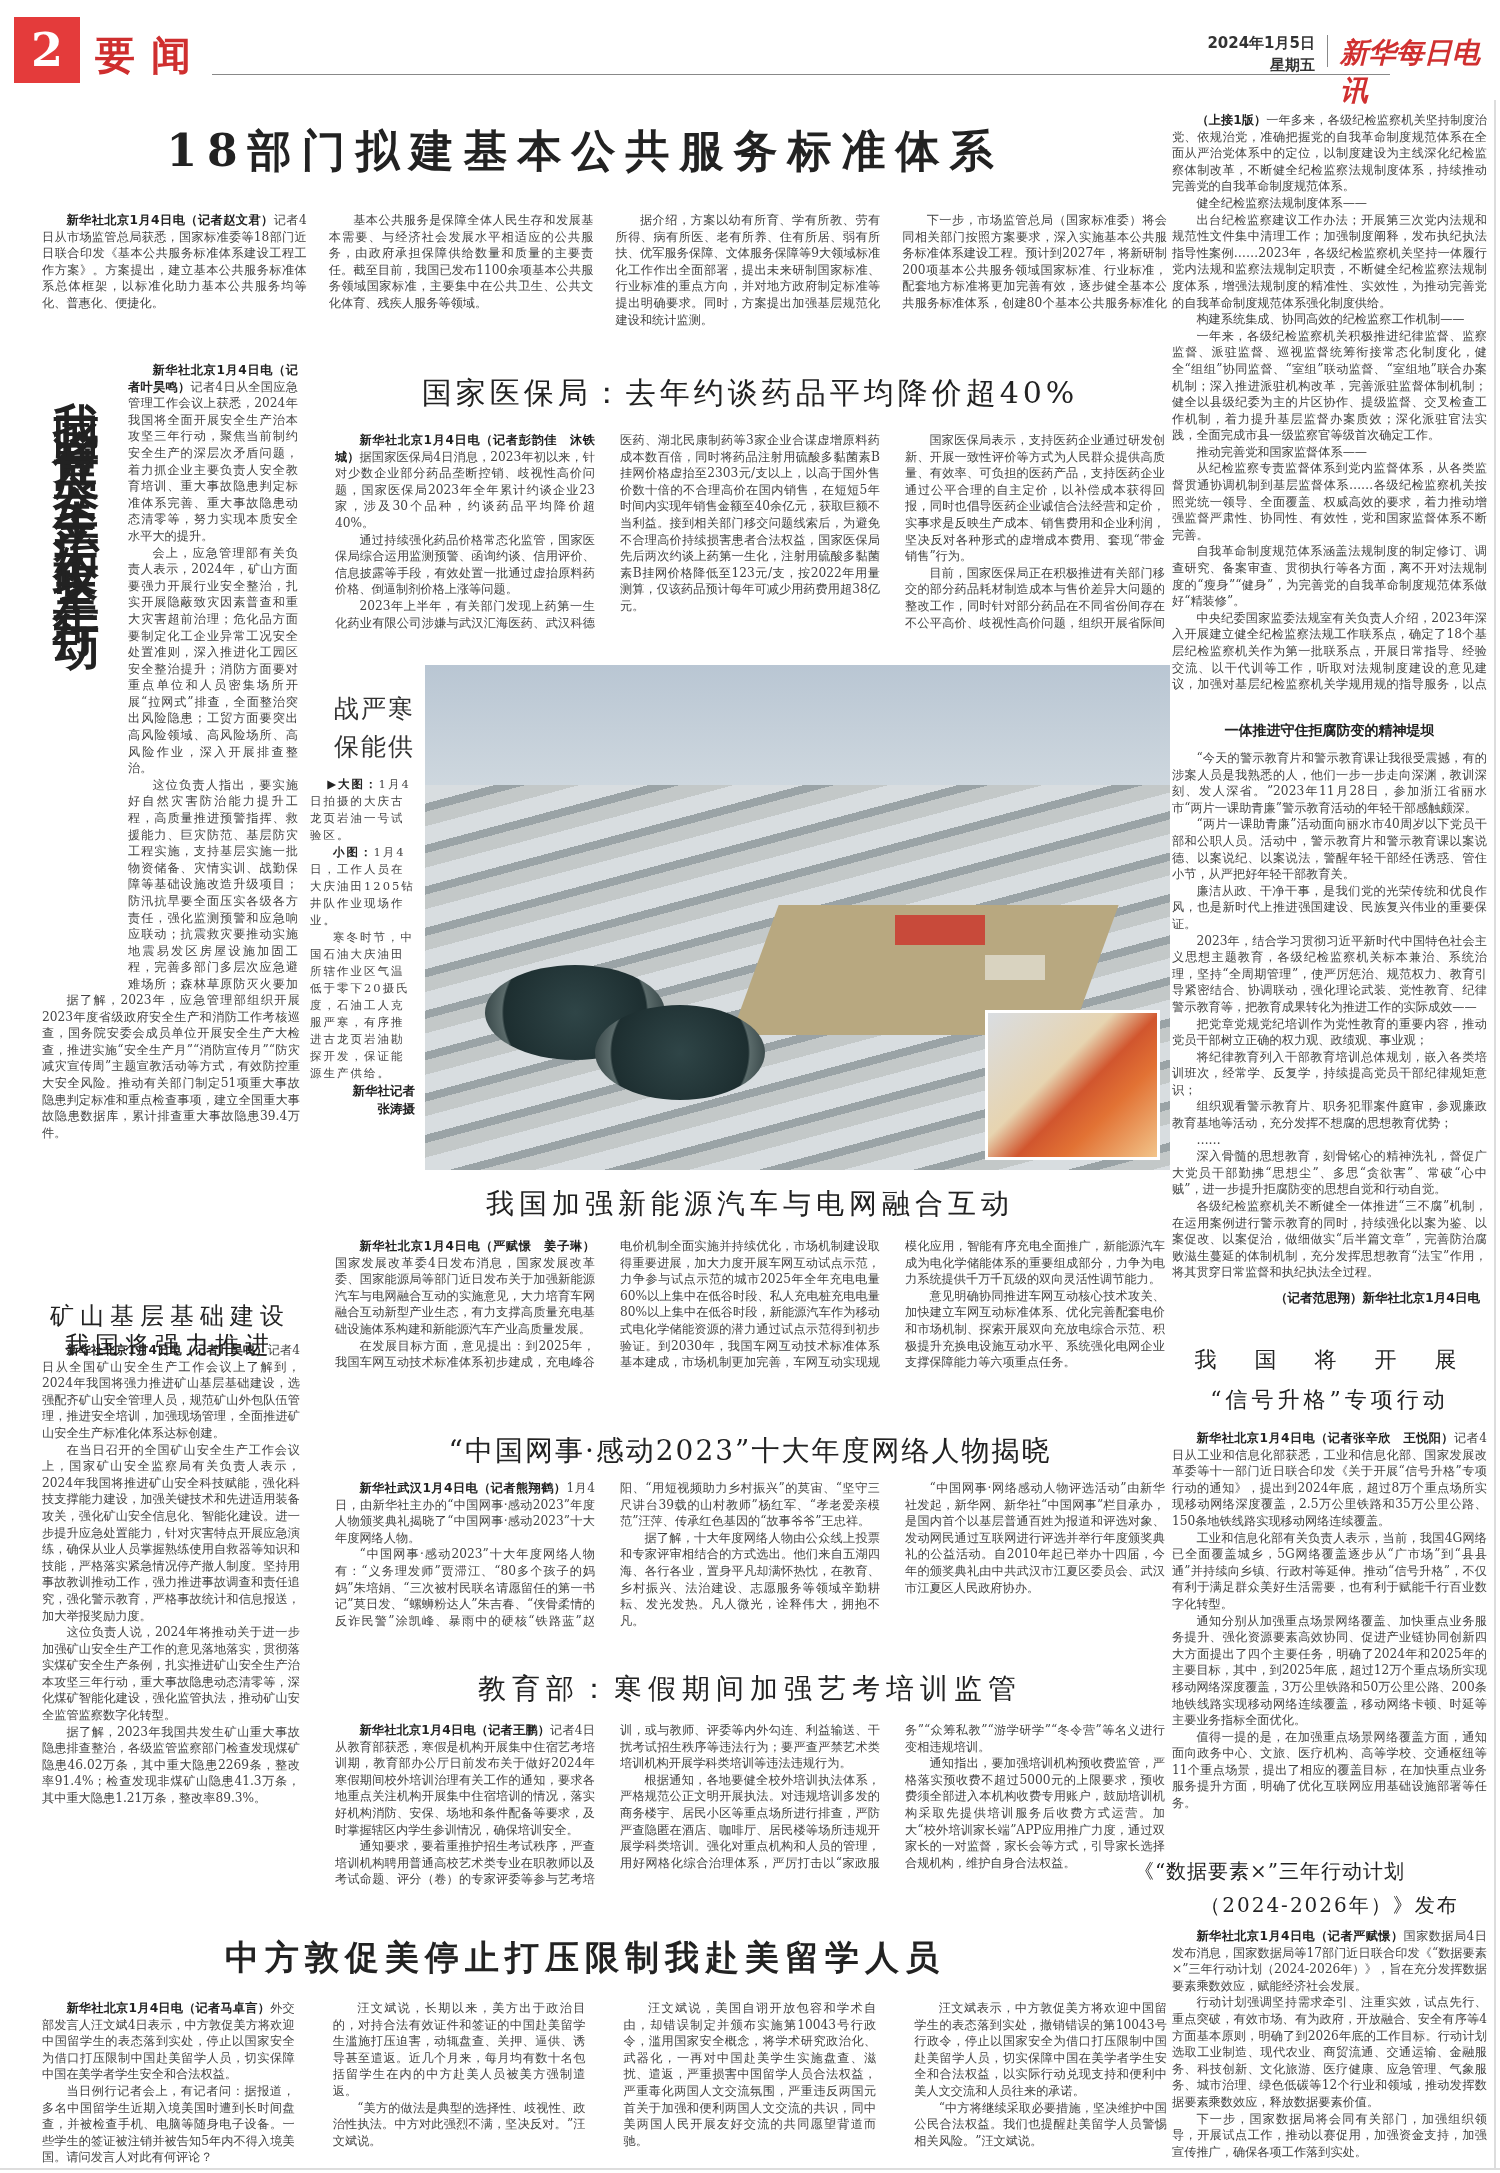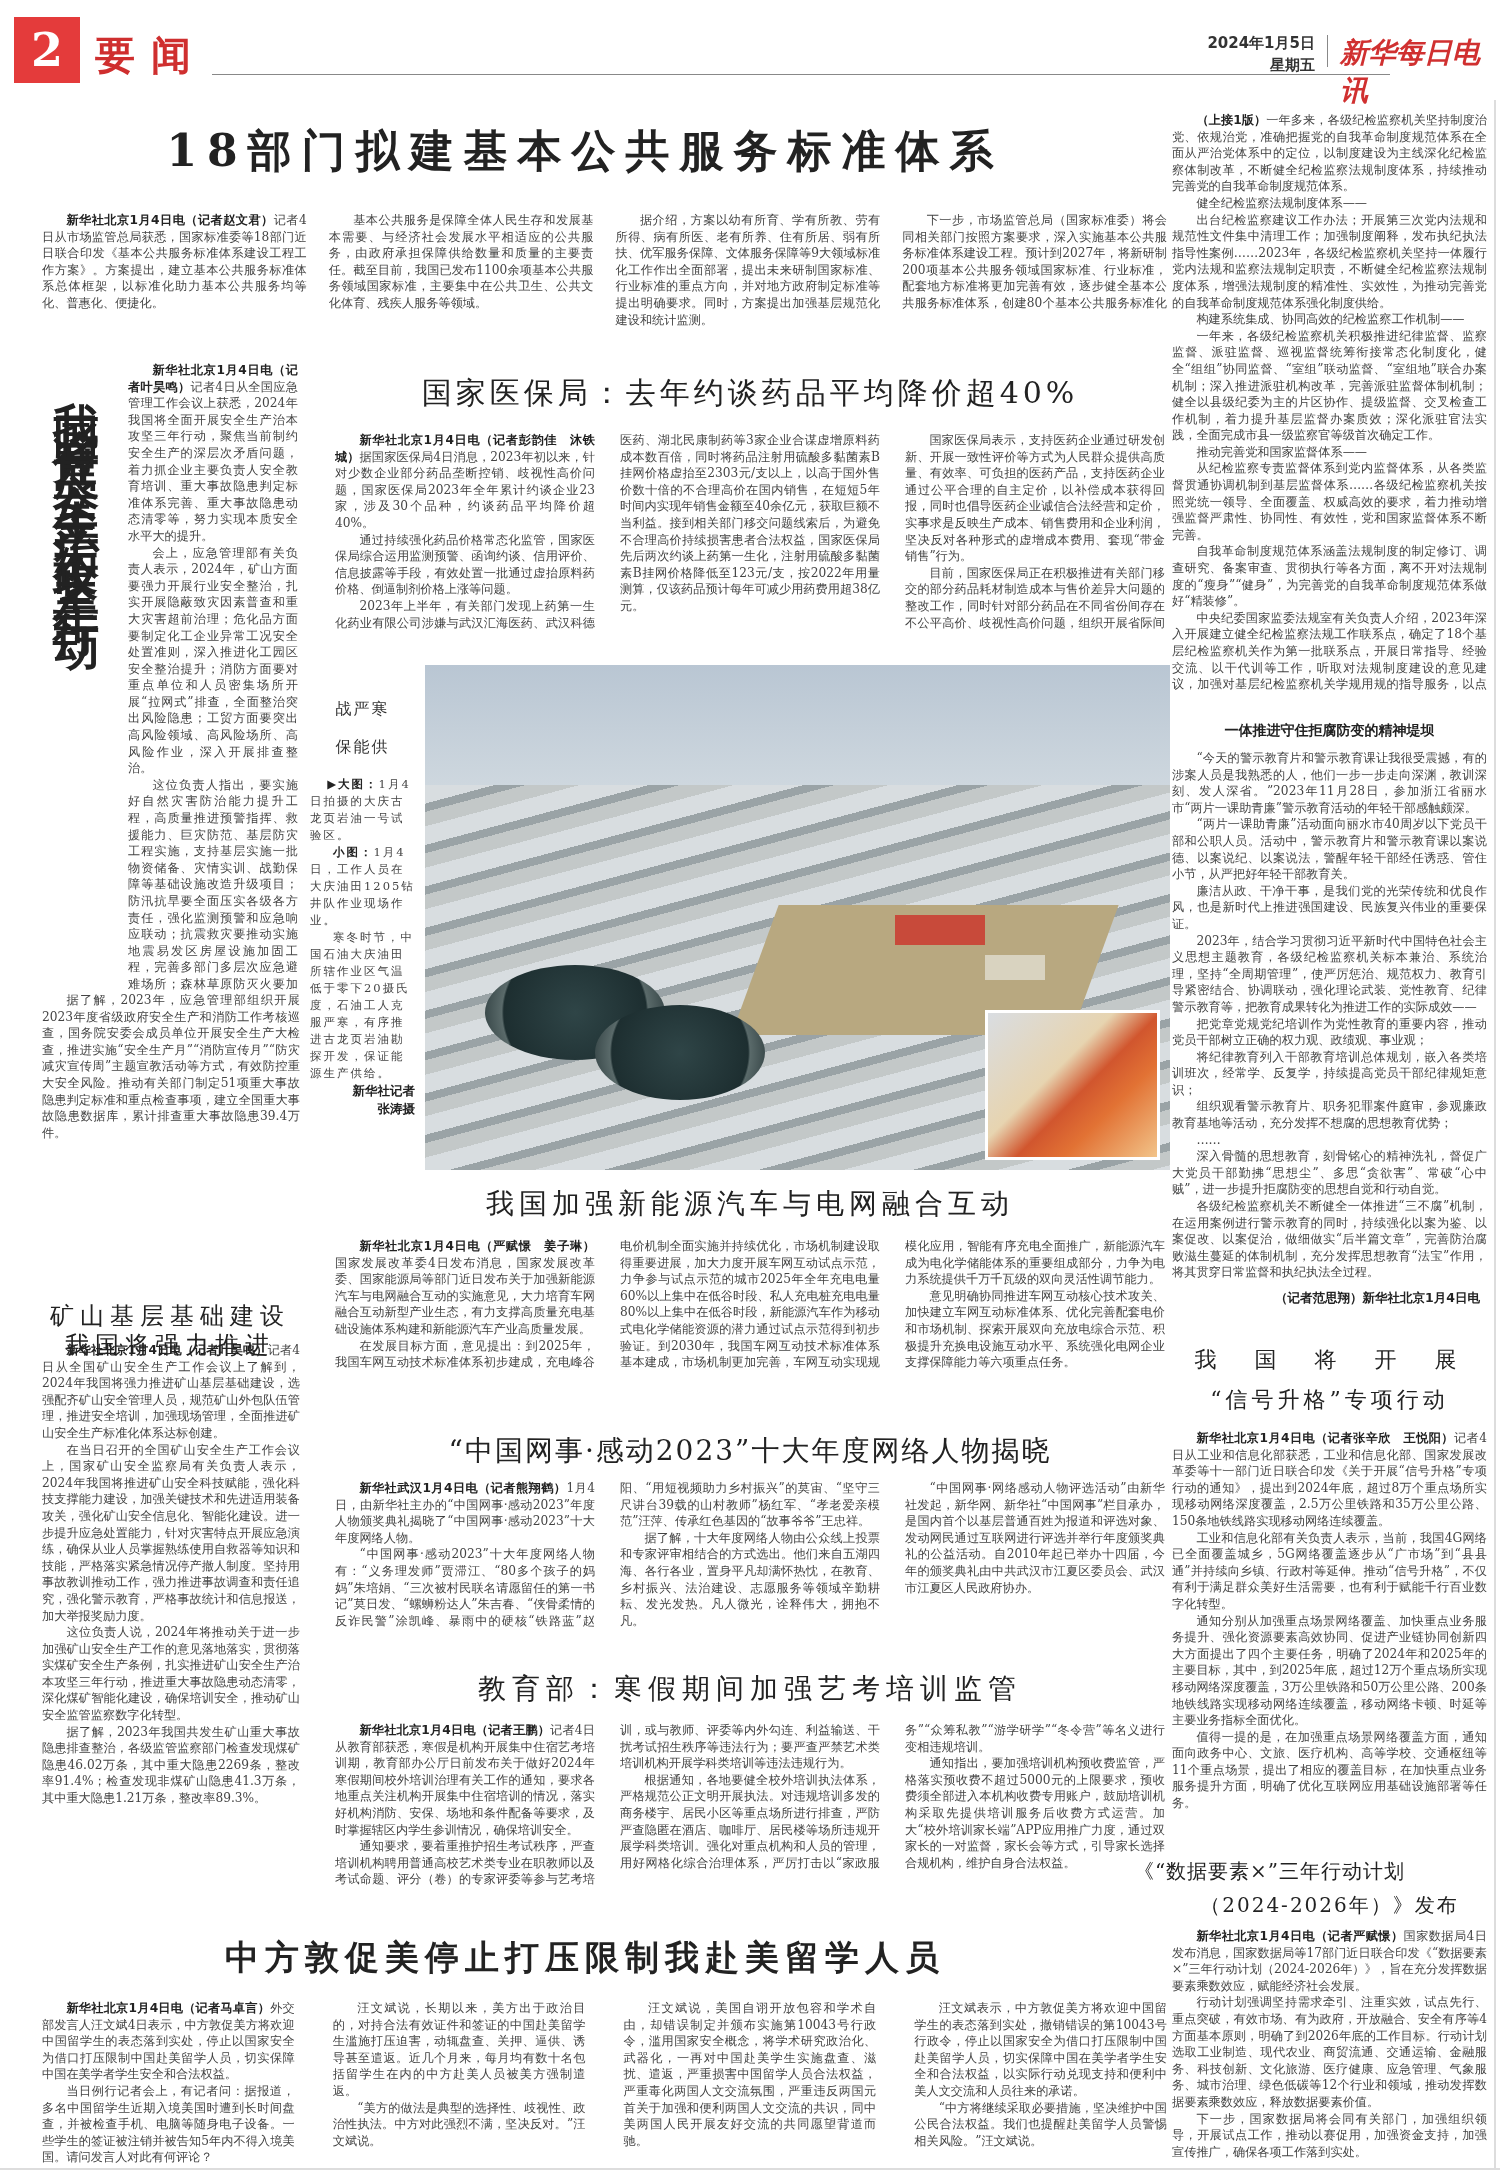--- a/index.html
+++ b/index.html
@@ -20,21 +20,21 @@
 .vhead{position:absolute;left:48px;top:365px;width:60px;font-size:46px;font-weight:bold;color:#222;line-height:62px;text-align:center;writing-mode:vertical-rl;letter-spacing:14px}
 .photo{position:absolute;left:425px;top:665px;width:745px;height:505px;background:linear-gradient(180deg,#b9c6d3 0%,#cfd8df 25%,#8a9aa4 55%,#b3a89a 75%,#8e8b7e 100%);overflow:hidden}
 .photo .snow{position:absolute;left:0;top:120px;width:745px;height:385px;background:repeating-linear-gradient(165deg,#d8dde0 0 18px,#9aa3a6 18px 26px,#c3c8c8 26px 40px)}
 .photo .pad{position:absolute;left:330px;top:240px;width:340px;height:130px;background:#b8a880;transform:skewX(-20deg)}
 .photo .tank{position:absolute;border-radius:50%;background:radial-gradient(circle,#2f4547 0%,#1d2e30 70%,#5a6a6a 72%,#243335 100%)}
 .photo .t1{left:60px;top:300px;width:180px;height:95px}
 .photo .t2{left:170px;top:340px;width:170px;height:95px}
 .photo .rig{position:absolute;background:#c84a3a}
 .inset{position:absolute;left:985px;top:1010px;width:175px;height:150px;background:linear-gradient(135deg,#d9dde2 0%,#e7d4b0 40%,#d1562e 55%,#e27234 70%,#f2c48a 100%);border:3px solid #fff}
 .cap{position:absolute;left:310px;top:690px;width:105px}
-.cap .ct{font-size:16px;color:#333;line-height:38px;text-align:center;letter-spacing:2px}
+.cap .ct{font-size:25px;color:#333;line-height:38px;text-align:right;letter-spacing:2px}
 .cap .cb{font-size:11.5px;line-height:17px;color:#444;letter-spacing:2px;margin-top:10px}
 .cap .cb b{color:#222;font-family:"DejaVu Sans",sans-serif}
 .cap .cr{text-align:right;font-weight:bold;font-family:"DejaVu Sans",sans-serif;font-size:12.5px;color:#222;line-height:18px}
 .hm{font-size:30px;letter-spacing:4px}
 .sub{position:absolute;font-family:"DejaVu Serif",serif;color:#222;text-align:center;letter-spacing:6px}
 .bar{position:absolute;background:#ddd}
 </style>
 </head>
 <body>
 
@@ -99,21 +99,21 @@
     </div>
     <div class="cr">新华社记者</div>
     <div class="cr">张涛摄</div>
   </div>
 
   <div class="sub" style="left:20px;width:300px;top:1329px;font-size:24px">我国将强力推进</div>
   <div class="sub" style="left:20px;width:300px;top:1300px;font-size:24px">矿山基层基础建设</div>
   <div class="body" style="left:42px;top:1342px;width:258px;height:565px">
     <p><span class="lead">新华社北京1月4日电（记者叶昊鸣）</span><span>记者4日从全国矿山安全生产工作会议上了解到，2024年我国将强力推进矿山基层基础建设，选强配齐矿山安全管理人员，规范矿山外包队伍管理，推进安全培训，加强现场管理，全面推进矿山安全生产标准化体系达标创建。</span></p>
     <p>在当日召开的全国矿山安全生产工作会议上，国家矿山安全监察局有关负责人表示，2024年我国将推进矿山安全科技赋能，强化科技支撑能力建设，加强关键技术和先进适用装备攻关，强化矿山安全信息化、智能化建设。进一步提升应急处置能力，针对灾害特点开展应急演练，确保从业人员掌握熟练使用自救器等知识和技能，严格落实紧急情况停产撤人制度。坚持用事故教训推动工作，强力推进事故调查和责任追究，强化警示教育，严格事故统计和信息报送，加大举报奖励力度。</p>
-    <p>这位负责人说，2024年将推动关于进一步加强矿山安全生产工作的意见落地落实，贯彻落实煤矿安全生产条例，扎实推进矿山安全生产治本攻坚三年行动，推进重大事故隐患动态清零，深化煤矿智能化建设，确保培训安全，推动矿山安全监管监察数字化转型。</p>
+    <p>这位负责人说，2024年将推动关于进一步加强矿山安全生产工作的意见落地落实，贯彻落实煤矿安全生产条例，扎实推进矿山安全生产治本攻坚三年行动，重大事故隐患动态清零等，深化煤矿智能化建设，强化监管执法，推动矿山安全监管监察数字化转型。</p>
     <p>据了解，2023年我国共发生矿山重大事故隐患排查整治，各级监管监察部门检查发现煤矿隐患46.02万条，其中重大隐患2269条，整改率91.4%；检查发现非煤矿山隐患41.3万条，其中重大隐患1.21万条，整改率89.3%。</p>
   </div>
 
   <div class="hd" style="left:330px;width:840px;top:1185px;font-size:28px;letter-spacing:5px">我国加强新能源汽车与电网融合互动</div>
   <div class="body" style="left:335px;top:1238px;width:830px;height:140px;column-count:3;column-gap:25px">
     <p><span class="lead">新华社北京1月4日电（严赋憬　姜子琳）</span><span>国家发展改革委4日发布消息，国家发展改革委、国家能源局等部门近日发布关于加强新能源汽车与电网融合互动的实施意见，大力培育车网融合互动新型产业生态，有力支撑高质量充电基础设施体系构建和新能源汽车产业高质量发展。</span></p>
     <p>在发展目标方面，意见提出：到2025年，我国车网互动技术标准体系初步建成，充电峰谷电价机制全面实施并持续优化，市场机制建设取得重要进展，加大力度开展车网互动试点示范，力争参与试点示范的城市2025年全年充电电量60%以上集中在低谷时段、私人充电桩充电电量80%以上集中在低谷时段，新能源汽车作为移动式电化学储能资源的潜力通过试点示范得到初步验证。到2030年，我国车网互动技术标准体系基本建成，市场机制更加完善，车网互动实现规模化应用，智能有序充电全面推广，新能源汽车成为电化学储能体系的重要组成部分，力争为电力系统提供千万千瓦级的双向灵活性调节能力。</p>
     <p>意见明确协同推进车网互动核心技术攻关、加快建立车网互动标准体系、优化完善配套电价和市场机制、探索开展双向充放电综合示范、积极提升充换电设施互动水平、系统强化电网企业支撑保障能力等六项重点任务。</p>
   </div>
 

